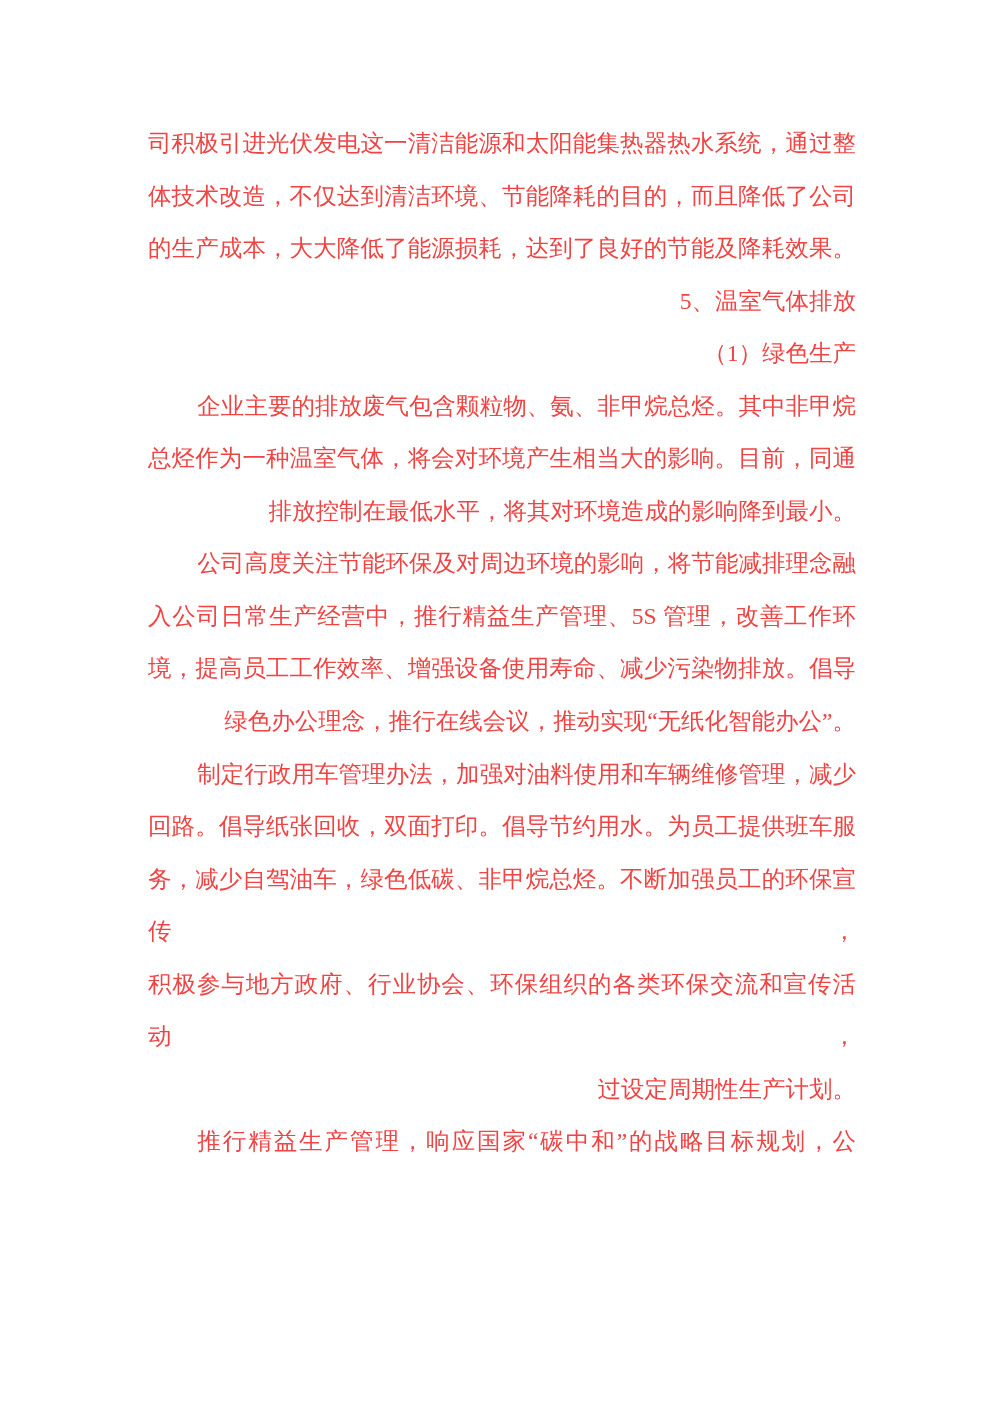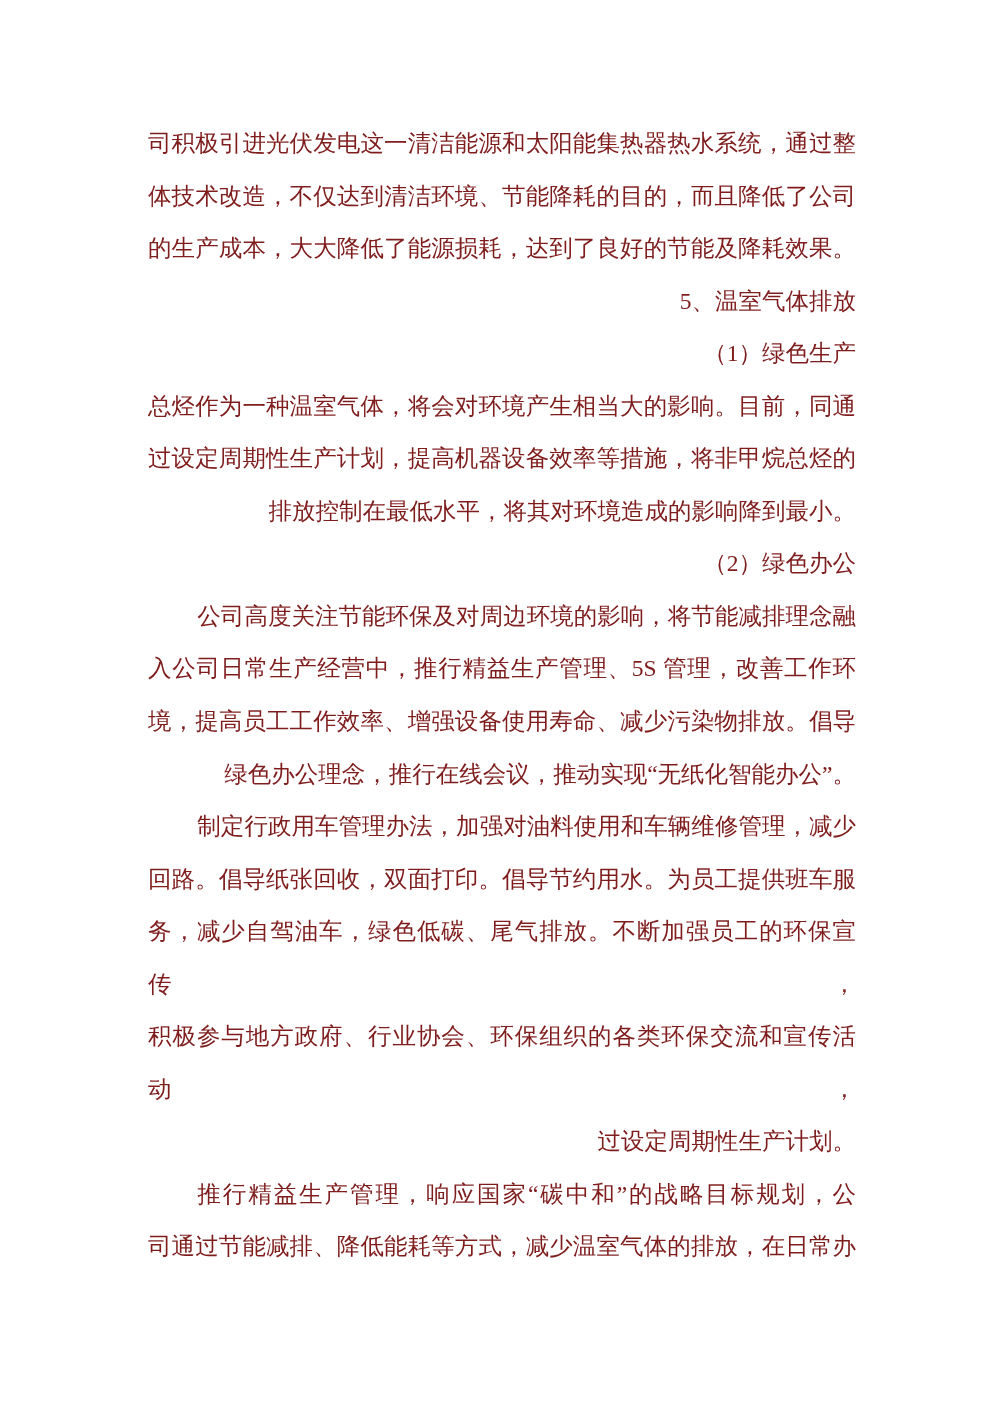--- a/index.html
+++ b/index.html
@@ -15,21 +15,21 @@
     overflow: hidden;
   }
   .content {
     position: absolute;
     left: 148px;
     top: 117px;
     width: 708px;
     font-family: "Liberation Serif", "DejaVu Serif", serif;
     font-size: 23.5px;
     line-height: 52.55px;
-    color: #7f1d1d;
+    color: #ef4444;
     font-weight: 400;
   }
   .line {
     white-space: nowrap;
     text-align: right;
   }
   .line.justify {
     white-space: normal;
     text-align: justify;
     text-align-last: justify;
@@ -41,29 +41,27 @@
 </head>
 <body>
 
 <div class="page">
   <div class="content" id="doc-content">
       <div class="line justify">司积极引进光伏发电这一清洁能源和太阳能集热器热水系统，通过整</div>
       <div class="line justify">体技术改造，不仅达到清洁环境、节能降耗的目的，而且降低了公司</div>
       <div class="line justify">的生产成本，大大降低了能源损耗，达到了良好的节能及降耗效果。</div>
       <div class="line indent">5、温室气体排放</div>
       <div class="line indent">（1）绿色生产</div>
+      <div class="line justify indent">企业主要的排放废气包含颗粒物、氨、非甲烷总烃。其中非甲烷</div>
       <div class="line justify">总烃作为一种温室气体，将会对环境产生相当大的影响。目前，同通</div>
-      <div class="line justify">过设定周期性生产计划，提高机器设备效率等措施，将非甲烷总烃的</div>
       <div class="line">排放控制在最低水平，将其对环境造成的影响降到最小。</div>
-      <div class="line indent">（2）绿色办公</div>
       <div class="line justify indent">公司高度关注节能环保及对周边环境的影响，将节能减排理念融</div>
       <div class="line justify">入公司日常生产经营中，推行精益生产管理、5S 管理，改善工作环</div>
       <div class="line justify">境，提高员工工作效率、增强设备使用寿命、减少污染物排放。倡导</div>
       <div class="line">绿色办公理念，推行在线会议，推动实现“无纸化智能办公”。</div>
       <div class="line justify indent">制定行政用车管理办法，加强对油料使用和车辆维修管理，减少</div>
       <div class="line justify">回路。倡导纸张回收，双面打印。倡导节约用水。为员工提供班车服</div>
-      <div class="line justify">务，减少自驾油车，绿色低碳、尾气排放。不断加强员工的环保宣传，</div>
+      <div class="line justify">务，减少自驾油车，绿色低碳、非甲烷总烃。不断加强员工的环保宣传，</div>
       <div class="line justify">积极参与地方政府、行业协会、环保组织的各类环保交流和宣传活动，</div>
       <div class="line">过设定周期性生产计划。</div>
       <div class="line justify indent">推行精益生产管理，响应国家“碳中和”的战略目标规划，公</div>
-      <div class="line justify">司通过节能减排、降低能耗等方式，减少温室气体的排放，在日常办</div>
     </div>
 </div>
 
 </body></html>

